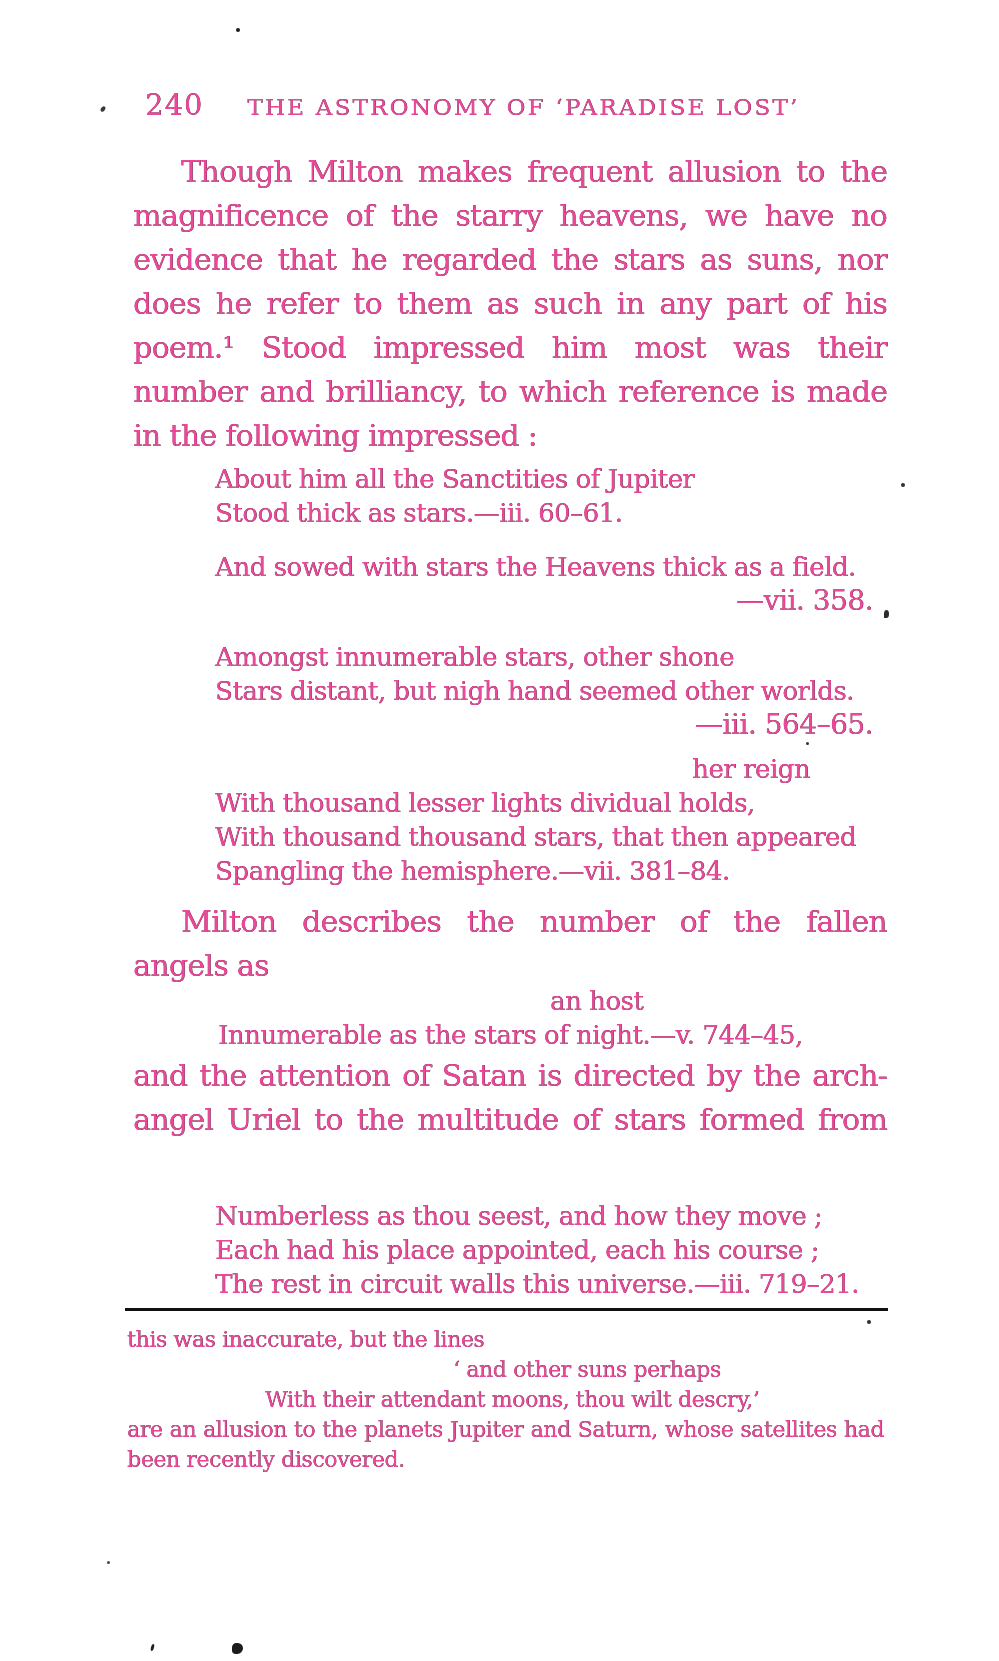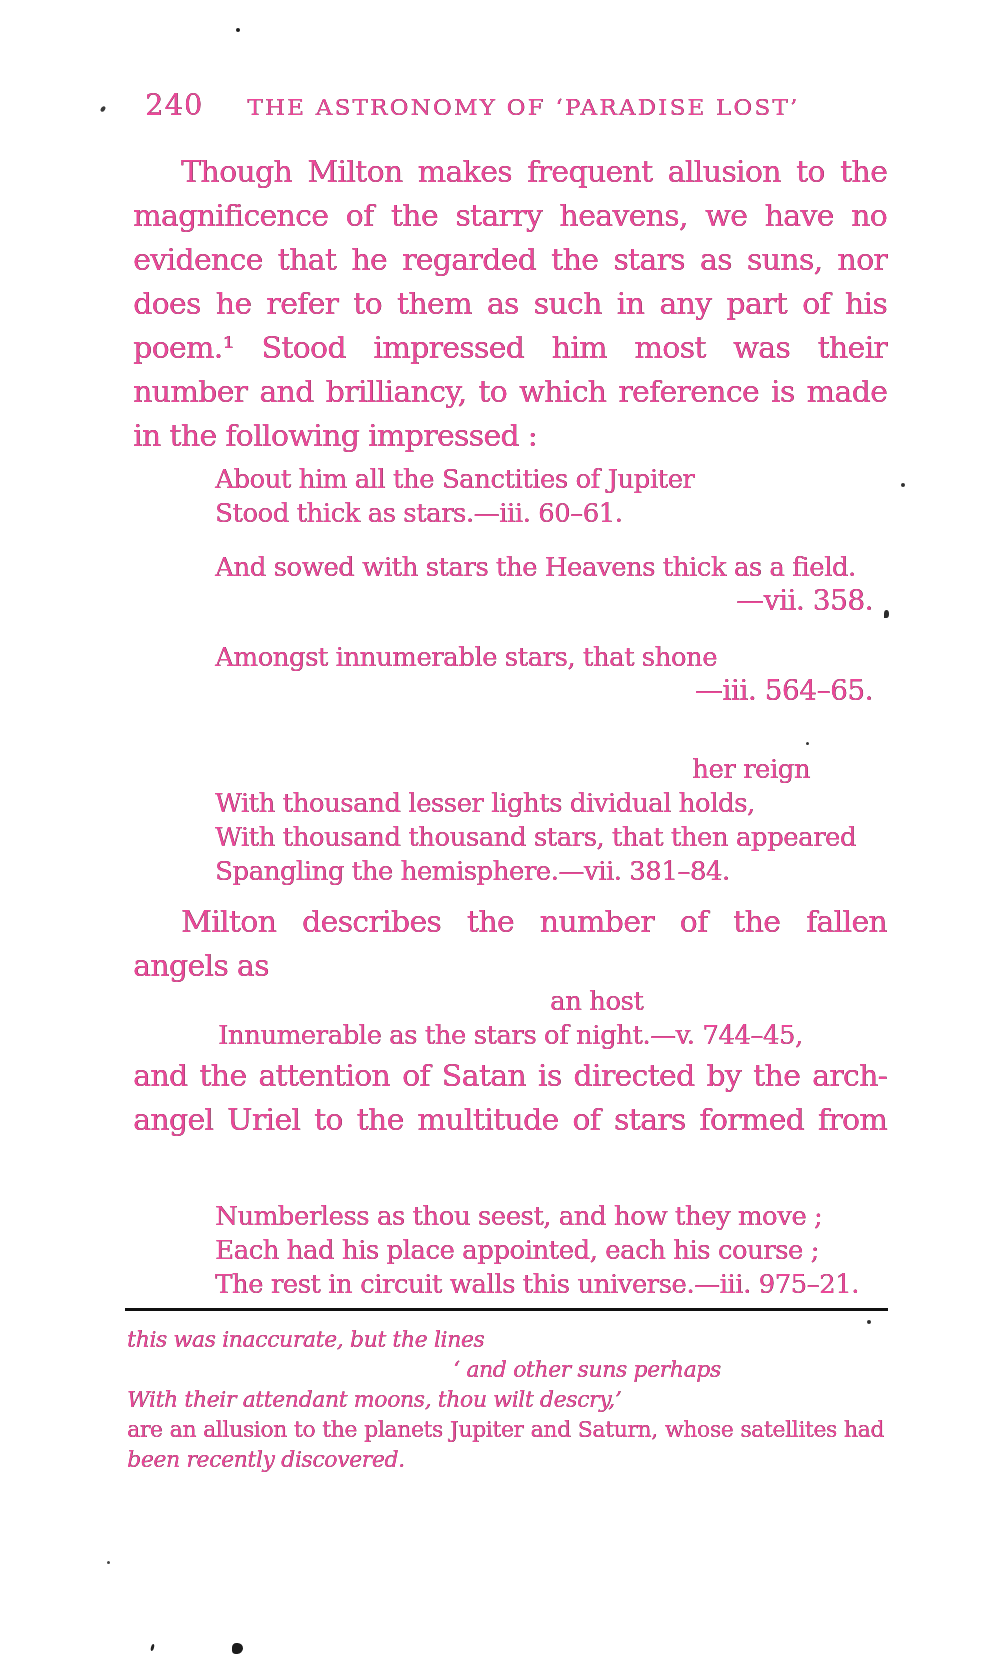--- a/index.html
+++ b/index.html
@@ -35,24 +35,24 @@
   .ql { font-size:26px; line-height:34px; letter-spacing:-0.5px; margin-left:82px; text-align:left; }
   .qcite { font-size:28px; line-height:34px; letter-spacing:-0.5px; text-align:right; padding-right:14px; }
   .qlead-right { font-size:26px; line-height:34px; letter-spacing:-0.5px; text-align:right; padding-right:77px; }
   .qlead-left { font-size:26px; line-height:34px; letter-spacing:-0.5px; margin-left:417px; text-align:left; }
 
   
   .fn-rule { position:absolute; left:125px; top:1308px; width:763px; height:3px; background:#101010; }
   .footnote { position:absolute; left:127px; top:1325px; width:757px; }
   .fl { font-size:22px; line-height:30px; letter-spacing:-0.4px;
         text-align:justify; text-align-last:justify; text-justify:inter-word; }
-  .fl-left { text-align:right; text-align-last:left;font-style:italic; }
+  .fl-left { text-align:right; text-align-last:left; }
   .fn-first { text-indent:30px; }
   .fn-q1 { margin-left:326px; }
-  .fn-q2 { }
+  .fn-q2 { margin-left:138px; }
 
   
   .speck { position:absolute; background:#1c1c1c; border-radius:50%; }
   .spk1 { left:236px; top:28px;  width:4px; height:4px; }
   .spk2 { left:101px; top:106px; width:4px; height:6px; transform:rotate(35deg); background:#3a3a3a; }
   .spk3 { left:901px; top:483px; width:4px; height:4px; background:#303030; }
   .spk4 { left:884px; top:610px; width:5px; height:8px; border-radius:50% 50% 50% 0; background:#2c2c2c; }
   .spk8 { left:806px; top:742px; width:3px; height:3px; background:#333; }
   .spk5 { left:867px; top:1320px; width:4px; height:4px; background:#2e2e2e; }
   .spk9 { left:107px; top:1561px; width:3px; height:3px; background:#444; }
@@ -83,21 +83,22 @@
     <div class="ql">About him all the Sanctities of Jupiter</div>
     <div class="ql">Stood thick as stars.—iii. 60–61.</div>
   </section>
 
   <section class="q" style="top:550px;">
     <div class="ql">And sowed with stars the Heavens thick as a field.</div>
     <div class="qcite">—vii. 358.</div>
   </section>
 
   <section class="q" style="top:640px;">
-    <div class="ql">Amongst innumerable stars, that shone</div>
+    <div class="ql">Amongst innumerable stars, other shone</div>
+    <div class="ql">Stars distant, but nigh hand seemed other worlds.</div>
     <div class="qcite">—iii. 564–65.</div>
   </section>
 
   <section class="q" style="top:752px;">
     <div class="qlead-right">her reign</div>
     <div class="ql">With thousand lesser lights dividual holds,</div>
     <div class="ql">With thousand thousand stars, that then appeared</div>
     <div class="ql">Spangling the hemisphere.—vii. 381–84.</div>
   </section>
 
@@ -112,21 +113,21 @@
   </section>
 
   <section class="col" style="top:1054px;">
     <div class="bl">and the attention of Satan is directed by the arch-</div>
     <div class="bl">angel Uriel to the multitude of stars formed from</div>
   </section>
 
   <section class="q" style="top:1199px;">
     <div class="ql">Numberless as thou seest, and how they move ;</div>
     <div class="ql">Each had his place appointed, each his course ;</div>
-    <div class="ql">The rest in circuit walls this universe.—iii. 975–21.</div>
+    <div class="ql">The rest in circuit walls this universe.—iii. 719–21.</div>
   </section>
 
   <div class="fn-rule"></div>
 
   <section class="footnote">
     <div class="fl fl-left">this was inaccurate, but the lines</div>
     <div class="fl fl-left fn-q1">‘ and other suns perhaps</div>
     <div class="fl fl-left fn-q2">With their attendant moons, thou wilt descry,’</div>
     <div class="fl">are an allusion to the planets Jupiter and Saturn, whose satellites had</div>
     <div class="fl fl-left">been recently discovered.</div>

